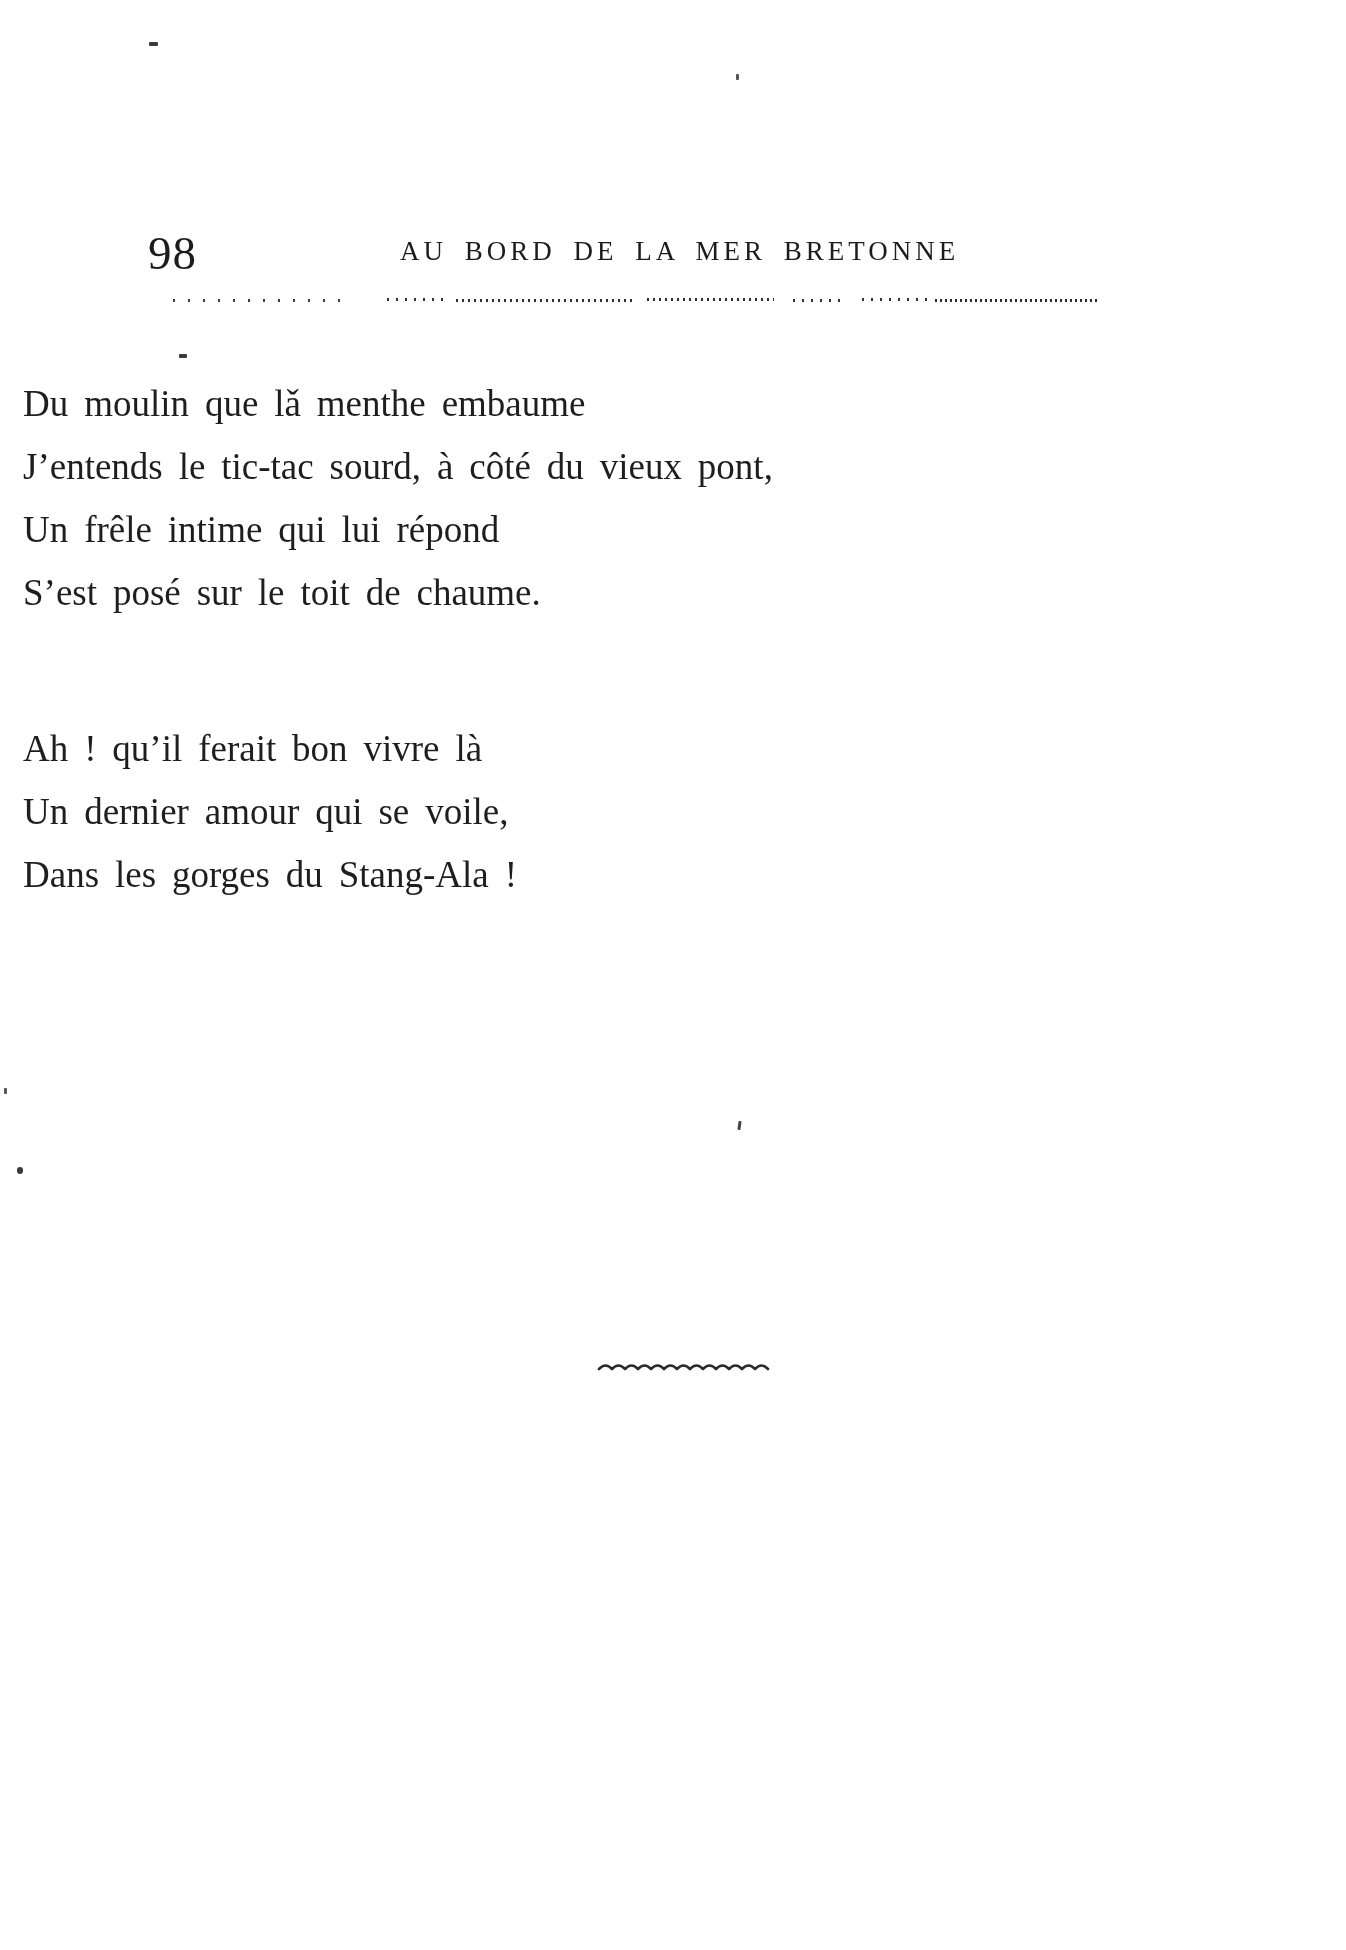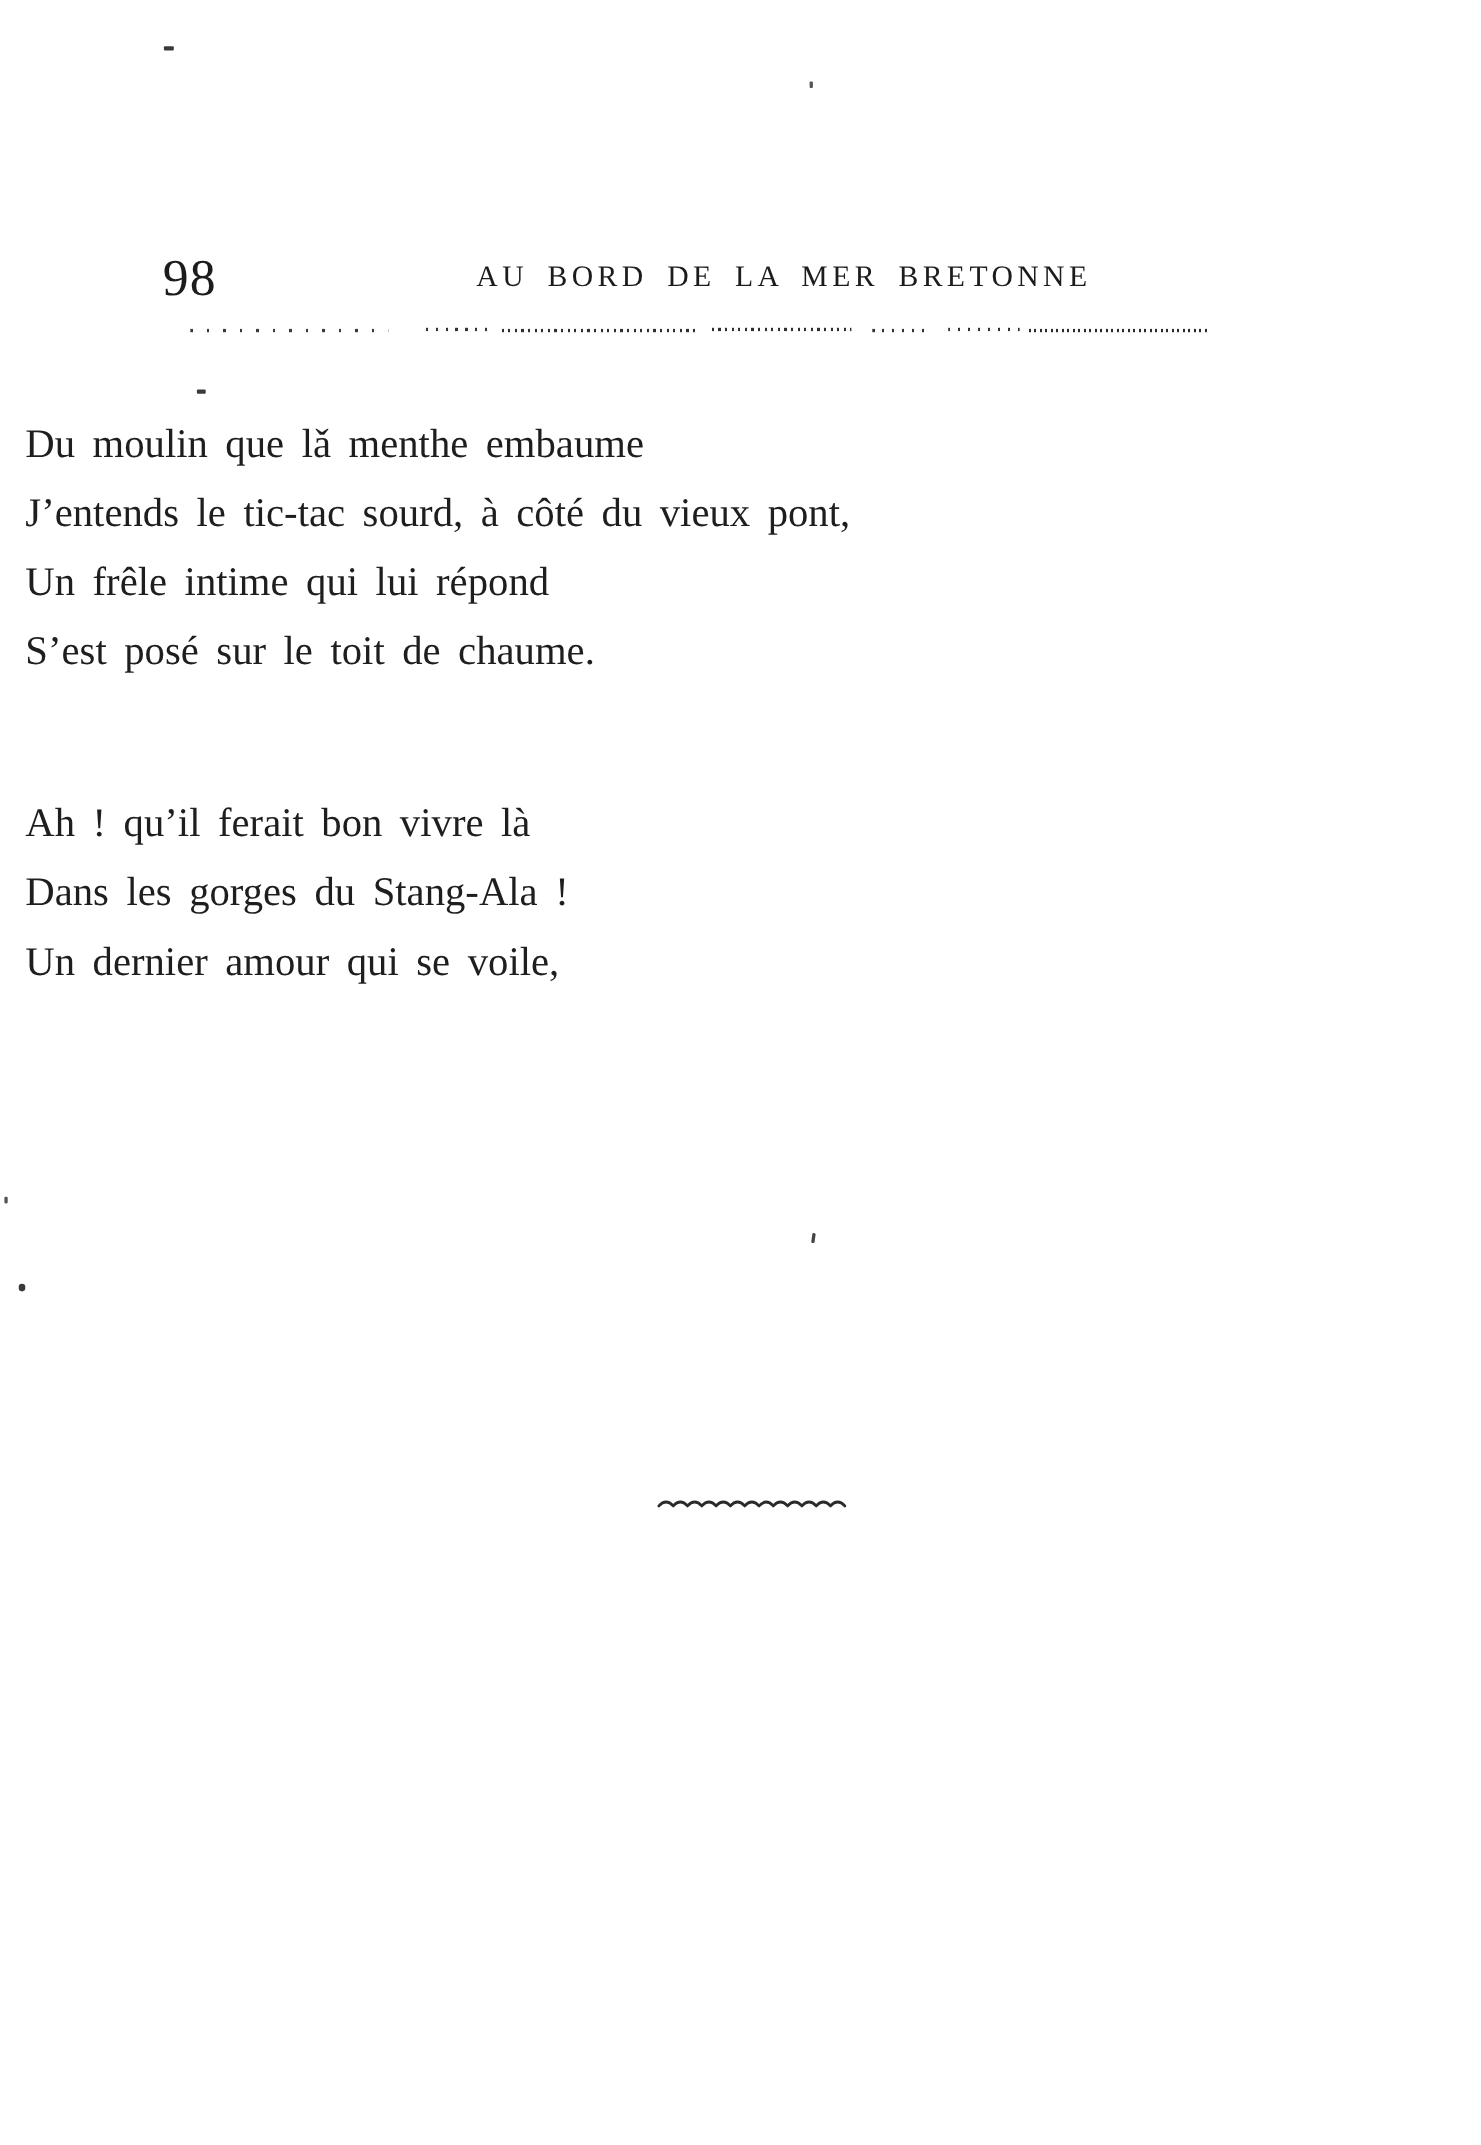--- a/index.html
+++ b/index.html
@@ -30,21 +30,20 @@
   .running-title {
     position: absolute;
     left: 400px;
     top: 238px;
     font-size: 27px;
     line-height: 1;
     letter-spacing: 4px;
     word-spacing: 7px;
     white-space: nowrap;
     color: #1c1c1c;
-    margin-left: 33px;
   }
 
   
   .dotted-rule {
     position: absolute;
     left: 0;
     top: 298px;
     width: 1346px;
     height: 10px;
   }
@@ -120,22 +119,22 @@
 
   <div class="stanza stanza-1">
     <p class="poem-line">Du moulin que lǎ menthe embaume</p>
     <p class="poem-line">J’entends le tic-tac sourd, à côté du vieux pont,</p>
     <p class="poem-line">Un frêle intime qui lui répond</p>
     <p class="poem-line">S’est posé sur le toit de chaume.</p>
   </div>
 
   <div class="stanza stanza-2">
     <p class="poem-line">Ah ! qu’il ferait bon vivre là</p>
+    <p class="poem-line">Un dernier amour qui se voile,</p>
     <p class="poem-line">Dans les gorges du Stang-Ala !</p>
-    <p class="poem-line">Un dernier amour qui se voile,</p>
   </div>
 
   <svg class="squiggle" viewBox="0 0 182 18" aria-hidden="true">
     <path d="M3 11
              q6.5 -7 13 0 q6.5 -7 13 0 q6.5 -7 13 0 q6.5 -7 13 0
              q6.5 -7 13 0 q6.5 -7 13 0 q6.5 -7 13 0 q6.5 -7 13 0
              q6.5 -7 13 0 q6.5 -7 13 0 q6.5 -7 13 0 q6.5 -7 13 0
              q6.5 -7 13 0" fill="none" stroke="#2b2b2b" stroke-width="2.6" stroke-linecap="round" stroke-linejoin="round"></path>
   </svg>
 

